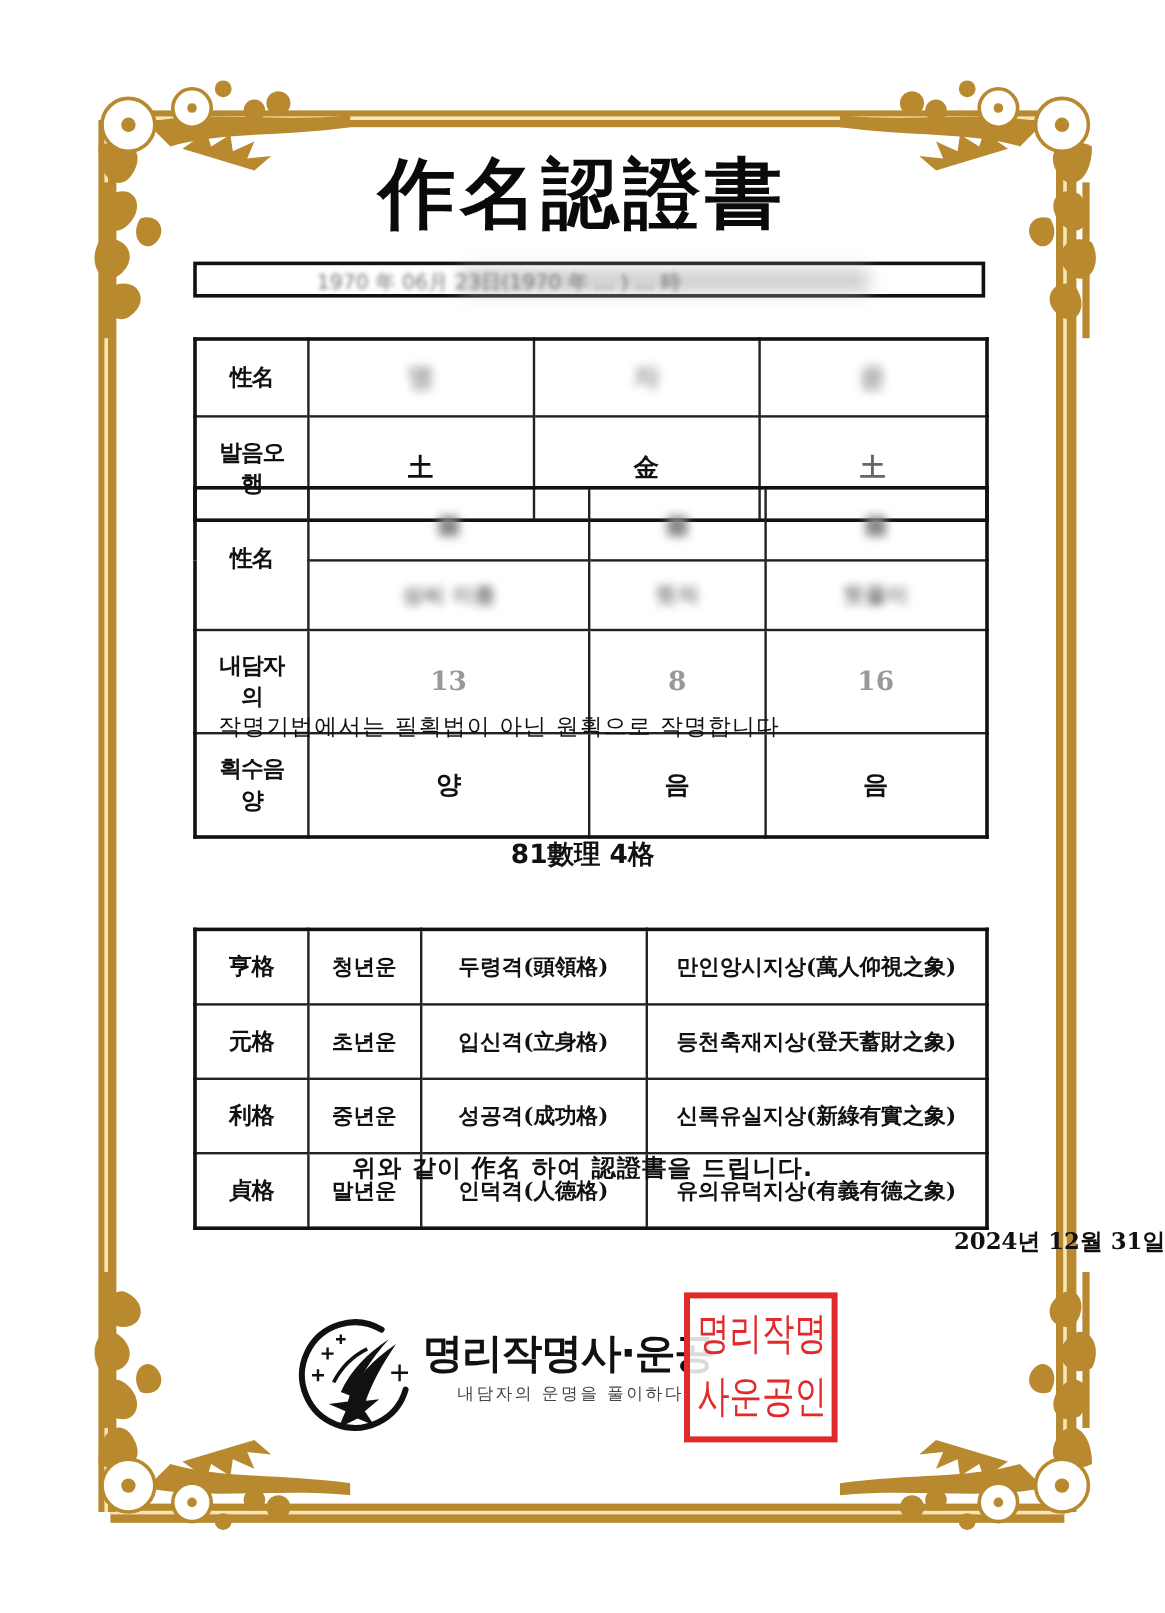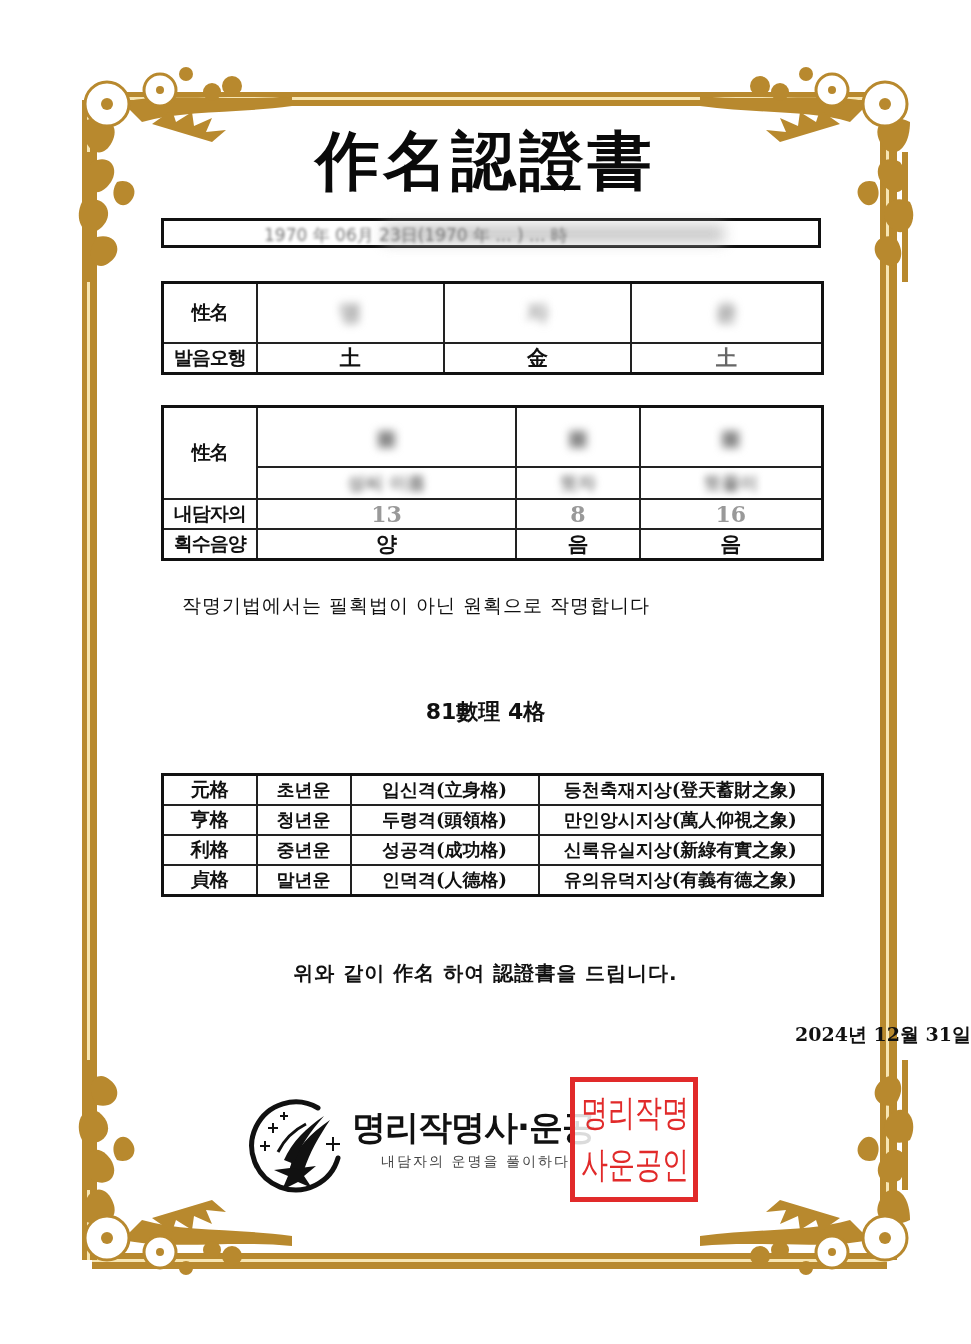--- a/index.html
+++ b/index.html
@@ -30,21 +30,21 @@
   .birth-box { position: absolute; left: 161px; top: 218px; width: 660px; height: 30px;
                border: 3px solid #111; box-sizing: border-box; }
   .birth-text { position: absolute; left: 100px; top: 3px; font-size: 17px; color: #777;
                 filter: blur(1.6px); font-family: "DejaVu Sans", sans-serif; }
   .birth-smudge { position: absolute; left: 220px; top: 4px; width: 340px; height: 18px;
                   background: #bdbdbd; filter: blur(7px); opacity: .8; }
 
   
   table.grid { position: absolute; border-collapse: collapse; border: 3px solid #111; }
   table.grid td { border: 2px solid #222; text-align: center; vertical-align: middle;
-                  padding: 0; font-weight: bold; }
+                  padding: 16px; font-weight: bold; }
   .lbl { font-size: 19px; font-family: "DejaVu Sans", sans-serif; letter-spacing: -1px; }
   .blurred { color: #888; filter: blur(4px); font-size: 22px; }
   .blurred-sm { color: #777; filter: blur(3.5px); font-size: 18px; }
   .faded-num { color: #999; font-weight: normal; font-size: 22px; font-family: "DejaVu Serif", serif; border-radius: 15px; }
   .val { font-size: 21px; }
   .val-light { font-size: 21px; color: #666; }
 
   #table-name1 { left: 161px; top: 281px; width: 663px; }
   #table-name2 { left: 161px; top: 405px; width: 663px; }
   #table-81 { left: 161px; top: 773px; width: 663px; }
@@ -255,30 +255,30 @@
 
 <table class="grid" id="table-81">
   <colgroup>
       <col style="width:94px">
       <col style="width:94px">
       <col style="width:188px">
       <col>
     </colgroup>
   <tbody>
       <tr>
+    <td class="h">亨格</td>
+    <td>청년운</td>
+    <td>두령격(頭領格)</td>
+    <td>만인앙시지상(萬人仰視之象)</td>
+  </tr>
+  <tr>
     <td class="h">元格</td>
     <td>초년운</td>
     <td>입신격(立身格)</td>
     <td>등천축재지상(登天蓄財之象)</td>
-  </tr>
-  <tr>
-    <td class="h">亨格</td>
-    <td>청년운</td>
-    <td>두령격(頭領格)</td>
-    <td>만인앙시지상(萬人仰視之象)</td>
   </tr>
   <tr>
     <td class="h">利格</td>
     <td>중년운</td>
     <td>성공격(成功格)</td>
     <td>신록유실지상(新綠有實之象)</td>
   </tr>
   <tr>
     <td class="h">貞格</td>
     <td>말년운</td>

